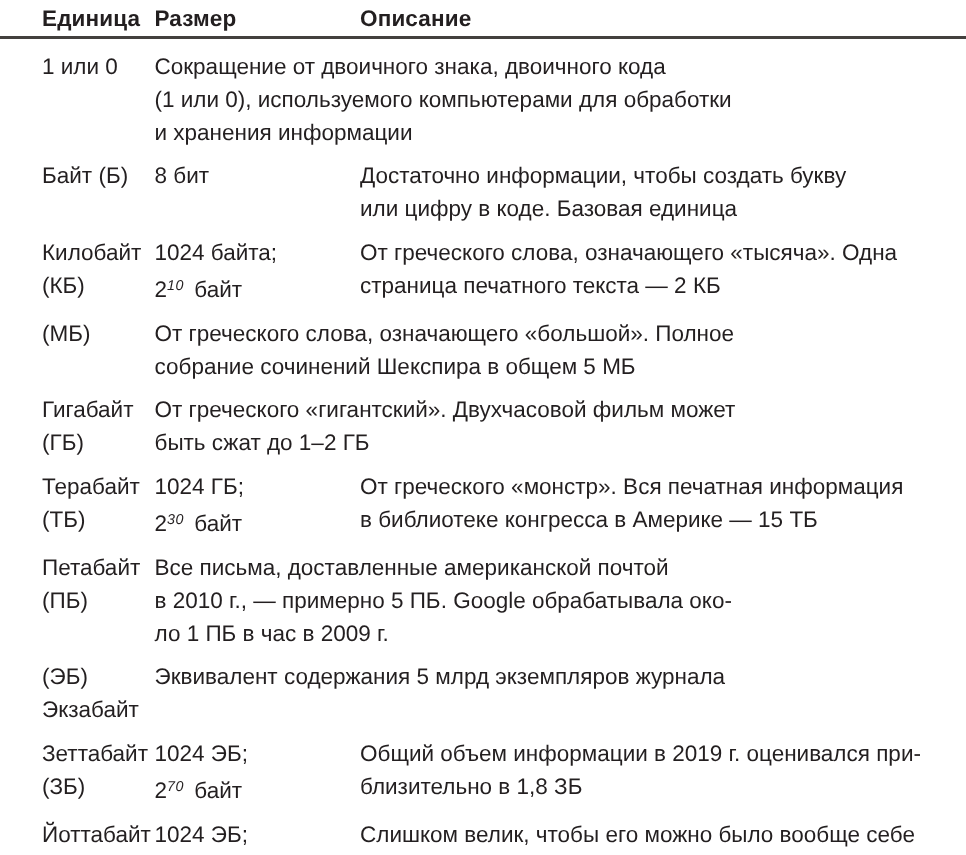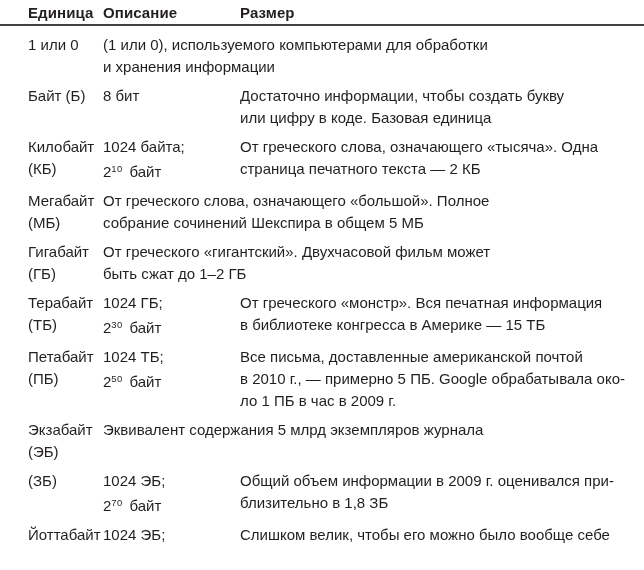--- a/index.html
+++ b/index.html
@@ -31,39 +31,41 @@
     grid-template-columns:75px 137px 1fr;
     margin-bottom:7px;
     font-size:15px;
     line-height:22px;
   }
   .cell div { white-space:nowrap; }
   .size-sup {
     font-size:9.5px;
     vertical-align:5px;
     letter-spacing:0.3px;
+    font-style:italic;
   }
   .size-suffix { margin-left:7px;text-align:right; }
 </style>
 </head>
 <body style="color: rgb(35, 31, 32); background: rgb(255, 255, 255);">
 
 <div class="page">
   <div class="header-row">
     <span>Единица</span>
+    <span>Размер</span>
     <span>Описание</span>
-    <span>Размер</span>
   </div>
   <div class="rule" style="background: rgb(67, 64, 62);"></div>
   <div class="tbody">
       <div class="row">
         <div class="cell">
           <div>1 или 0</div>
         </div>
         <div class="cell">
+          <div>Сокращение от двоичного знака, двоичного кода</div>
           <div>(1 или 0), используемого компьютерами для обработки</div>
           <div>и хранения информации</div>
         </div>
       </div>
       <div class="row">
         <div class="cell">
           <div>Байт (Б)</div>
         </div>
         <div class="cell">
           <div>8 бит</div>
@@ -82,21 +84,20 @@
           <div>1024 байта;</div>
           <div><span>2</span><span class="size-sup">10</span><span class="size-suffix">байт</span></div>
         </div>
         <div class="cell">
           <div>От греческого слова, означающего «тысяча». Одна</div>
           <div>страница печатного текста — 2 КБ</div>
         </div>
       </div>
       <div class="row">
         <div class="cell">
-          <div>Мегабайт</div>
           <div>(МБ)</div>
         </div>
         <div class="cell">
           <div>От греческого слова, означающего «большой». Полное</div>
           <div>собрание сочинений Шекспира в общем 5 МБ</div>
         </div>
       </div>
       <div class="row">
         <div class="cell">
           <div>Гигабайт</div>
@@ -120,48 +121,45 @@
           <div>От греческого «монстр». Вся печатная информация</div>
           <div>в библиотеке конгресса в Америке — 15 ТБ</div>
         </div>
       </div>
       <div class="row">
         <div class="cell">
           <div>Петабайт</div>
           <div>(ПБ)</div>
         </div>
         <div class="cell">
-          <div>1024 ТБ;</div>
-          <div><span>2</span><span class="size-sup">50</span><span class="size-suffix">байт</span></div>
-        </div>
-        <div class="cell">
           <div>Все письма, доставленные американской почтой</div>
           <div>в 2010 г., — примерно 5 ПБ. Google обрабатывала око-</div>
           <div>ло 1 ПБ в час в 2009 г.</div>
         </div>
       </div>
       <div class="row">
         <div class="cell">
+          <div>(ЭБ)</div>
           <div>Экзабайт</div>
-          <div>(ЭБ)</div>
         </div>
         <div class="cell">
           <div>Эквивалент содержания 5 млрд экземпляров журнала</div>
         </div>
       </div>
       <div class="row">
         <div class="cell">
+          <div>Зеттабайт</div>
           <div>(ЗБ)</div>
         </div>
         <div class="cell">
           <div>1024 ЭБ;</div>
           <div><span>2</span><span class="size-sup">70</span><span class="size-suffix">байт</span></div>
         </div>
         <div class="cell">
-          <div>Общий объем информации в 2009 г. оценивался при-</div>
+          <div>Общий объем информации в 2019 г. оценивался при-</div>
           <div>близительно в 1,8 ЗБ</div>
         </div>
       </div>
       <div class="row">
         <div class="cell">
           <div>Йоттабайт</div>
         </div>
         <div class="cell">
           <div>1024 ЭБ;</div>
         </div>

